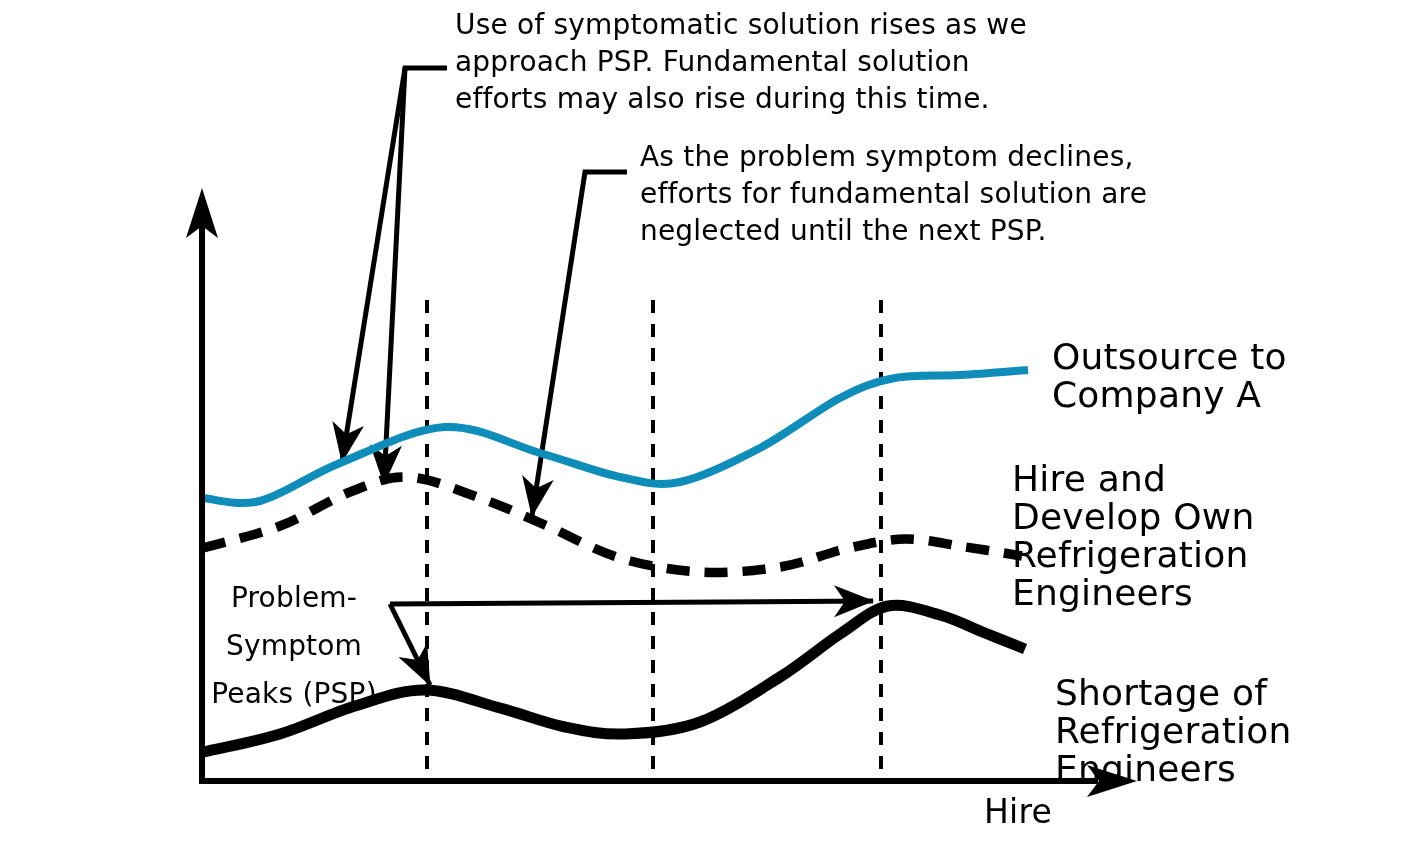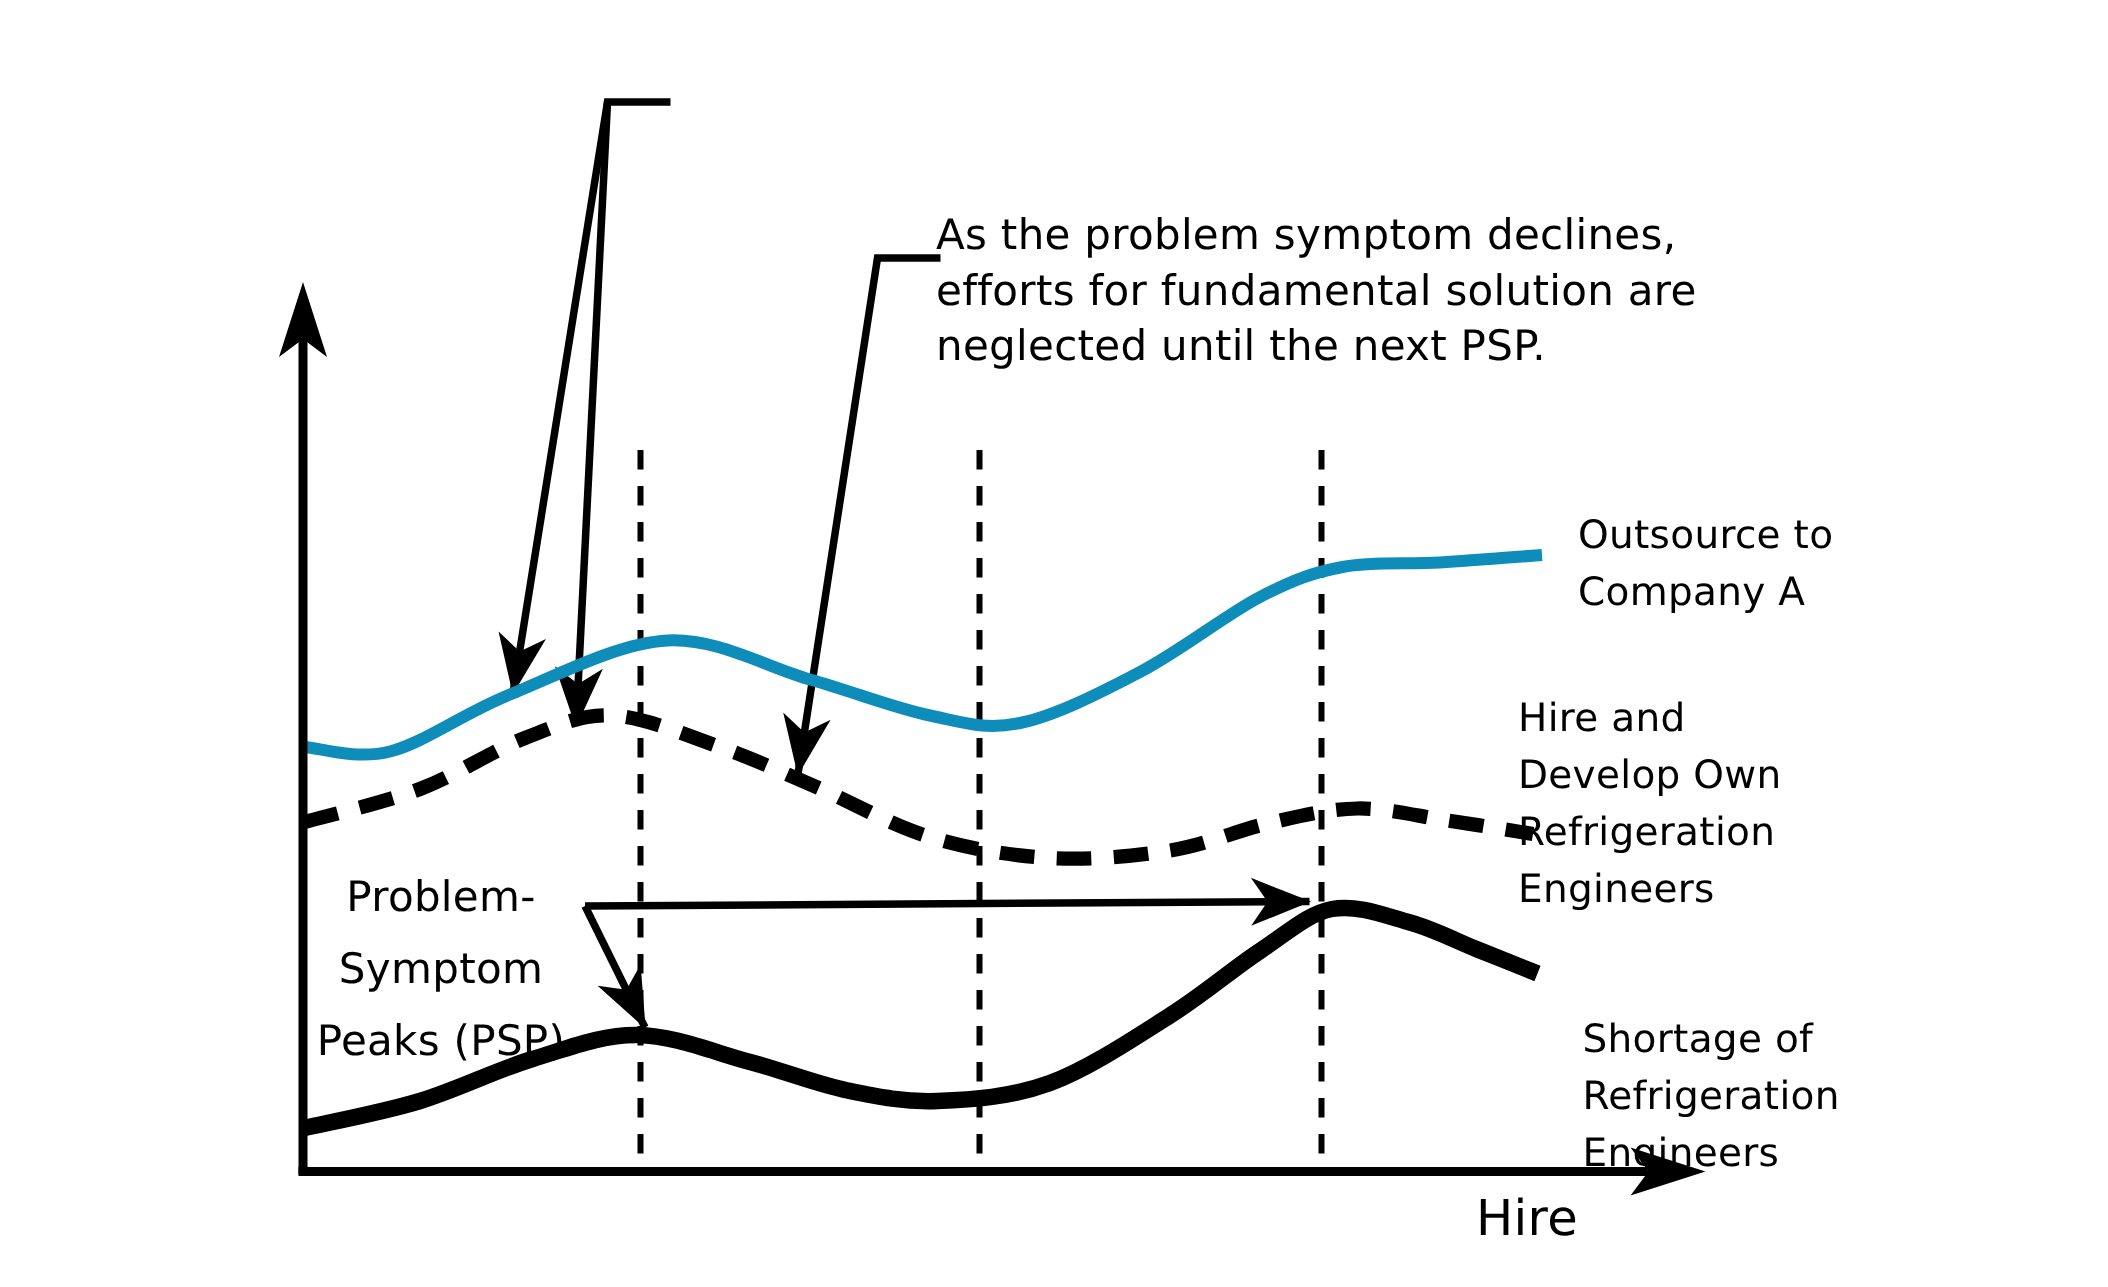--- a/index.html
+++ b/index.html
@@ -12,21 +12,21 @@
     color:#000;
   }
   #plot-svg{position:absolute;left:0;top:0;}
   .txt{
     position:absolute;
     white-space:pre-line;
     color:#000;
     letter-spacing:0.2px;
   }
   .annotation{font-size:28px;line-height:37px;}
-  .series-label{font-size:26px;line-height:38px;}
+  .series-label{font-size:36px;line-height:38px;}
   .psp-label{font-size:28px;line-height:48px;text-align:center;}
   .time-label{font-size:33px;line-height:36px;}
   .curve{fill:none;stroke-linecap:butt;}
   .curve-outsource{stroke-width:8px;}
   .curve-hire{stroke:#000;stroke-width:9.5px;stroke-dasharray:23 15;}
   .curve-shortage{stroke:#000;stroke-width:11px;}
   .psp-line{stroke:#000;stroke-width:4px;stroke-dasharray:13 11;}
   .pointer{fill:none;stroke:#000;stroke-width:5px;stroke-linejoin:miter;}
   .axis{stroke:#000;stroke-width:6px;fill:none;}
 </style>
@@ -59,22 +59,25 @@
     <path class="curve curve-outsource" d="M203,498 C212.5,498.5 237.2,506.8 260,501 C282.8,495.2 309.2,475.3 340,463 C370.8,450.7 411.7,428.7 445,427 C478.3,425.3 510.8,444.7 540,453 C569.2,461.3 596.7,472.2 620,477 C643.3,481.8 656.7,486.8 680,482 C703.3,477.2 733.3,462.0 760,448 C786.7,434.0 817.5,409.7 840,398 C862.5,386.3 875.0,381.8 895,378 C915.0,374.2 937.8,376.3 960,375 C982.2,373.7 1016.7,370.8 1028,370" stroke="#0E8CBA"></path>
     <path class="curve curve-hire" d="M203,548 C215.8,544.3 255.5,535.3 280,526 C304.5,516.7 328.7,500.2 350,492 C371.3,483.8 386.3,476.0 408,477 C429.7,478.0 457.2,490.0 480,498 C502.8,506.0 521.7,515.0 545,525 C568.3,535.0 594.2,550.2 620,558 C645.8,565.8 673.3,570.5 700,572 C726.7,573.5 755.8,570.8 780,567 C804.2,563.2 824.2,553.7 845,549 C865.8,544.3 885.0,539.3 905,539 C925.0,538.7 945.5,544.2 965,547 C984.5,549.8 1012.5,554.5 1022,556" stroke="#000000"></path>
     <path class="curve curve-shortage" d="M203,752 C215.8,749.0 254.7,741.7 280,734 C305.3,726.3 330.8,713.3 355,706 C379.2,698.7 400.8,689.7 425,690 C449.2,690.3 476.7,701.8 500,708 C523.3,714.2 544.2,722.7 565,727 C585.8,731.3 602.5,734.8 625,734 C647.5,733.2 674.2,731.5 700,722 C725.8,712.5 756.7,691.7 780,677 C803.3,662.3 822.0,645.8 840,634 C858.0,622.2 871.3,609.2 888,606 C904.7,602.8 923.8,610.5 940,615 C956.2,619.5 970.8,627.3 985,633 C999.2,638.7 1018.3,646.3 1025,649" stroke="#000000"></path>
 
     <line class="axis" x1="202" y1="783" x2="202" y2="226"></line>
     <polygon points="202,188 186,238 202,226 218,238" fill="#000"></polygon>
     <line class="axis" x1="199" y1="781" x2="1098" y2="781"></line>
     <polygon points="1137,781 1087,765 1099,781 1087,797" fill="#000"></polygon>
   </svg>
 
+  <div class="txt annotation" style="left:455px;top:6px;width:610px;">Use of symptomatic solution rises as we
+approach PSP. Fundamental solution
+efforts may also rise during this time.</div>
 
-  <div class="txt annotation" style="left:624px;top:138px;width:560px;">As the problem symptom declines,
+  <div class="txt annotation" style="left:640px;top:138px;width:560px;">As the problem symptom declines,
 efforts for fundamental solution are
 neglected until the next PSP.</div>
 
   <div class="txt psp-label" style="left:198px;top:574px;width:192px;">Problem-
 Symptom
 Peaks (PSP)</div>
 
   <div class="txt series-label" style="left:1052px;top:338px;width:330px;">Outsource to
 Company A</div>
 

